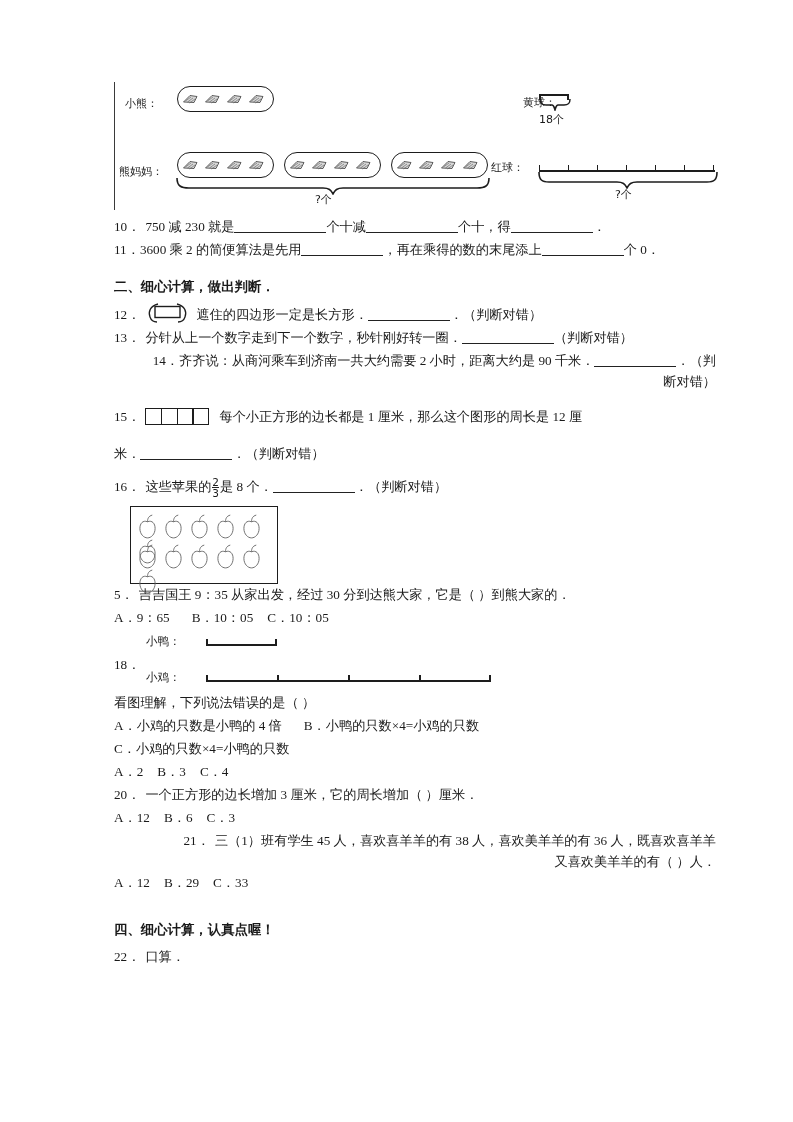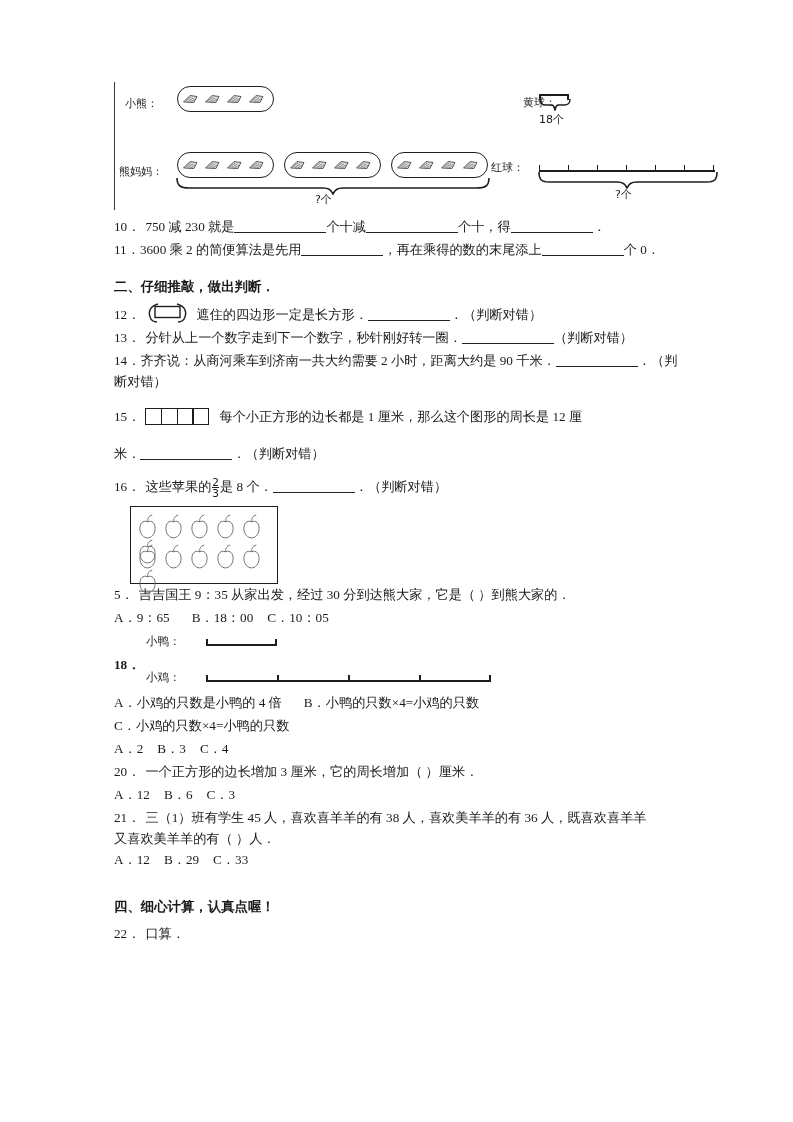--- a/index.html
+++ b/index.html
@@ -9,21 +9,21 @@
     font-family:"Liberation Serif", "DejaVu Serif", serif;
     color:#1a1a1a;
     position:relative;
     overflow:hidden;
   }
   .page { position:absolute; left:0; top:0; width:793px; height:1122px; }
   .content { position:absolute; left:114px; top:78px; width:600px; }
 
   
   .line { font-size:13.2px; line-height:21px; margin:0 0 2px 0; white-space:nowrap; }
-  .wrapline { font-size:13.2px; line-height:21px; margin:0; }
+  .wrapline { font-size:13.2px; line-height:21px; margin:0;text-align:right; }
   .sec-head {
     font-size:13.4px; font-weight:bold; line-height:21px;
     font-family:"DejaVu Sans","Liberation Sans",sans-serif;
     margin:16px 0 6px 0;
   }
   .blank { display:inline-block; border-bottom:1px solid #222; height:13px; vertical-align:-2px; }
   .b90 { width:82px; } .b100 { width:92px; }
   .sp { display:inline-block; width:5px; }
   .opt { display:inline-block; }
   .gap { display:inline-block; width:22px; }
@@ -207,21 +207,21 @@
   <div class="content" style="top:216px;">
 
     <p class="line">
       <span>10．</span><span class="sp"></span><span>750 减 230 就是</span><span class="blank b100"></span><span>个十减</span><span class="blank b100"></span><span>个十，得</span><span class="blank b90"></span><span>．</span>
     </p>
 
     <p class="line">
       <span>11．</span><span>3600 乘 2 的简便算法是先用</span><span class="blank b90"></span><span>，再在乘得的数的末尾添上</span><span class="blank b90"></span><span>个 0．</span>
     </p>
 
-    <p class="sec-head">二、仔细推敲，做出判断．</p>
+    <p class="sec-head">二、细心计算，做出判断．</p>
 
     <p class="line" style="margin-top:6px;">
       <span>12．</span><span class="sp"></span><span class="shape12">
         <svg width="46" height="20" viewBox="0 0 46 20">
           <rect x="10" y="3.5" width="25" height="11" fill="none" stroke="#1d1d1d" stroke-width="1.4"></rect>
           <path d="M13 1 C5 3, 3 9, 5 14 C6 17, 9 19, 12 19" fill="none" stroke="#1d1d1d" stroke-width="1.3"></path>
           <path d="M32 1 C40 3, 42 9, 40 14 C39 17, 36 19, 33 19" fill="none" stroke="#1d1d1d" stroke-width="1.3"></path>
         </svg>
       </span><span class="sp"></span><span>遮住的四边形一定是长方形．</span><span class="blank b90"></span><span>．（判断对错）</span>
     </p>
@@ -299,39 +299,40 @@
             <path d="M10 8 C10 5, 11 2, 15 1" fill="none" stroke="#6a6a6a" stroke-width="1"></path>
           </svg>
       </div>
     </div>
 
 
     <p class="line">
       <span>5．</span><span class="sp"></span><span>吉吉国王 9：35 从家出发，经过 30 分到达熊大家，它是（      ）到熊大家的．</span>
     </p>
     <p class="line">
-      <span class="opt">A．9：65</span><span class="gap"></span><span class="opt">B．18：00</span><span class="gap2"></span><span class="opt">C．10：05</span>
+      <span class="opt">A．9：65</span><span class="gap"></span><span class="opt">B．10：05</span><span class="gap2"></span><span class="opt">C．10：05</span>
     </p>
 
     <div class="bars">
-      <span class="bar-num" style="top:24px;font-weight:bold;">18．</span>
+      <span class="bar-num" style="top:24px;">18．</span>
       <span class="bar-label" style="left:32px; top:2px;">小鸭：</span>
       <div class="bar-seg" style="left:92px; top:12px; width:71px; height:1.6px;"></div>
       <div class="bar-seg" style="left:92px; top:7px; width:1.5px; height:6px;"></div>
       <div class="bar-seg" style="left:161px; top:7px; width:1.5px; height:6px;"></div>
 
       <span class="bar-label" style="left:32px; top:38px;text-align:center;">小鸡：</span>
       <div class="bar-seg" style="left:92px; top:48px; width:285px; height:1.6px;"></div>
       <div class="bar-seg" style="left:92px; top:43px; width:1.5px; height:6px;"></div>
       <div class="bar-seg" style="left:163px; top:43px; width:1.5px; height:6px;"></div>
       <div class="bar-seg" style="left:234px; top:43px; width:1.5px; height:6px;"></div>
       <div class="bar-seg" style="left:305px; top:43px; width:1.5px; height:6px;"></div>
       <div class="bar-seg" style="left:375px; top:43px; width:1.5px; height:6px;"></div>
     </div>
 
+    <p class="line" style="margin-top:2px;">看图理解，下列说法错误的是（      ）</p>
     <p class="line">
       <span class="opt">A．小鸡的只数是小鸭的 4 倍</span><span class="gap"></span><span class="opt">B．小鸭的只数×4=小鸡的只数</span>
     </p>
     <p class="line">
       <span class="opt">C．小鸡的只数×4=小鸭的只数</span>
     </p>
 
     <p class="line">
       <span class="opt">A．2</span><span class="gap2"></span><span class="opt">B．3</span><span class="gap2"></span><span class="opt">C．4</span>
     </p>

